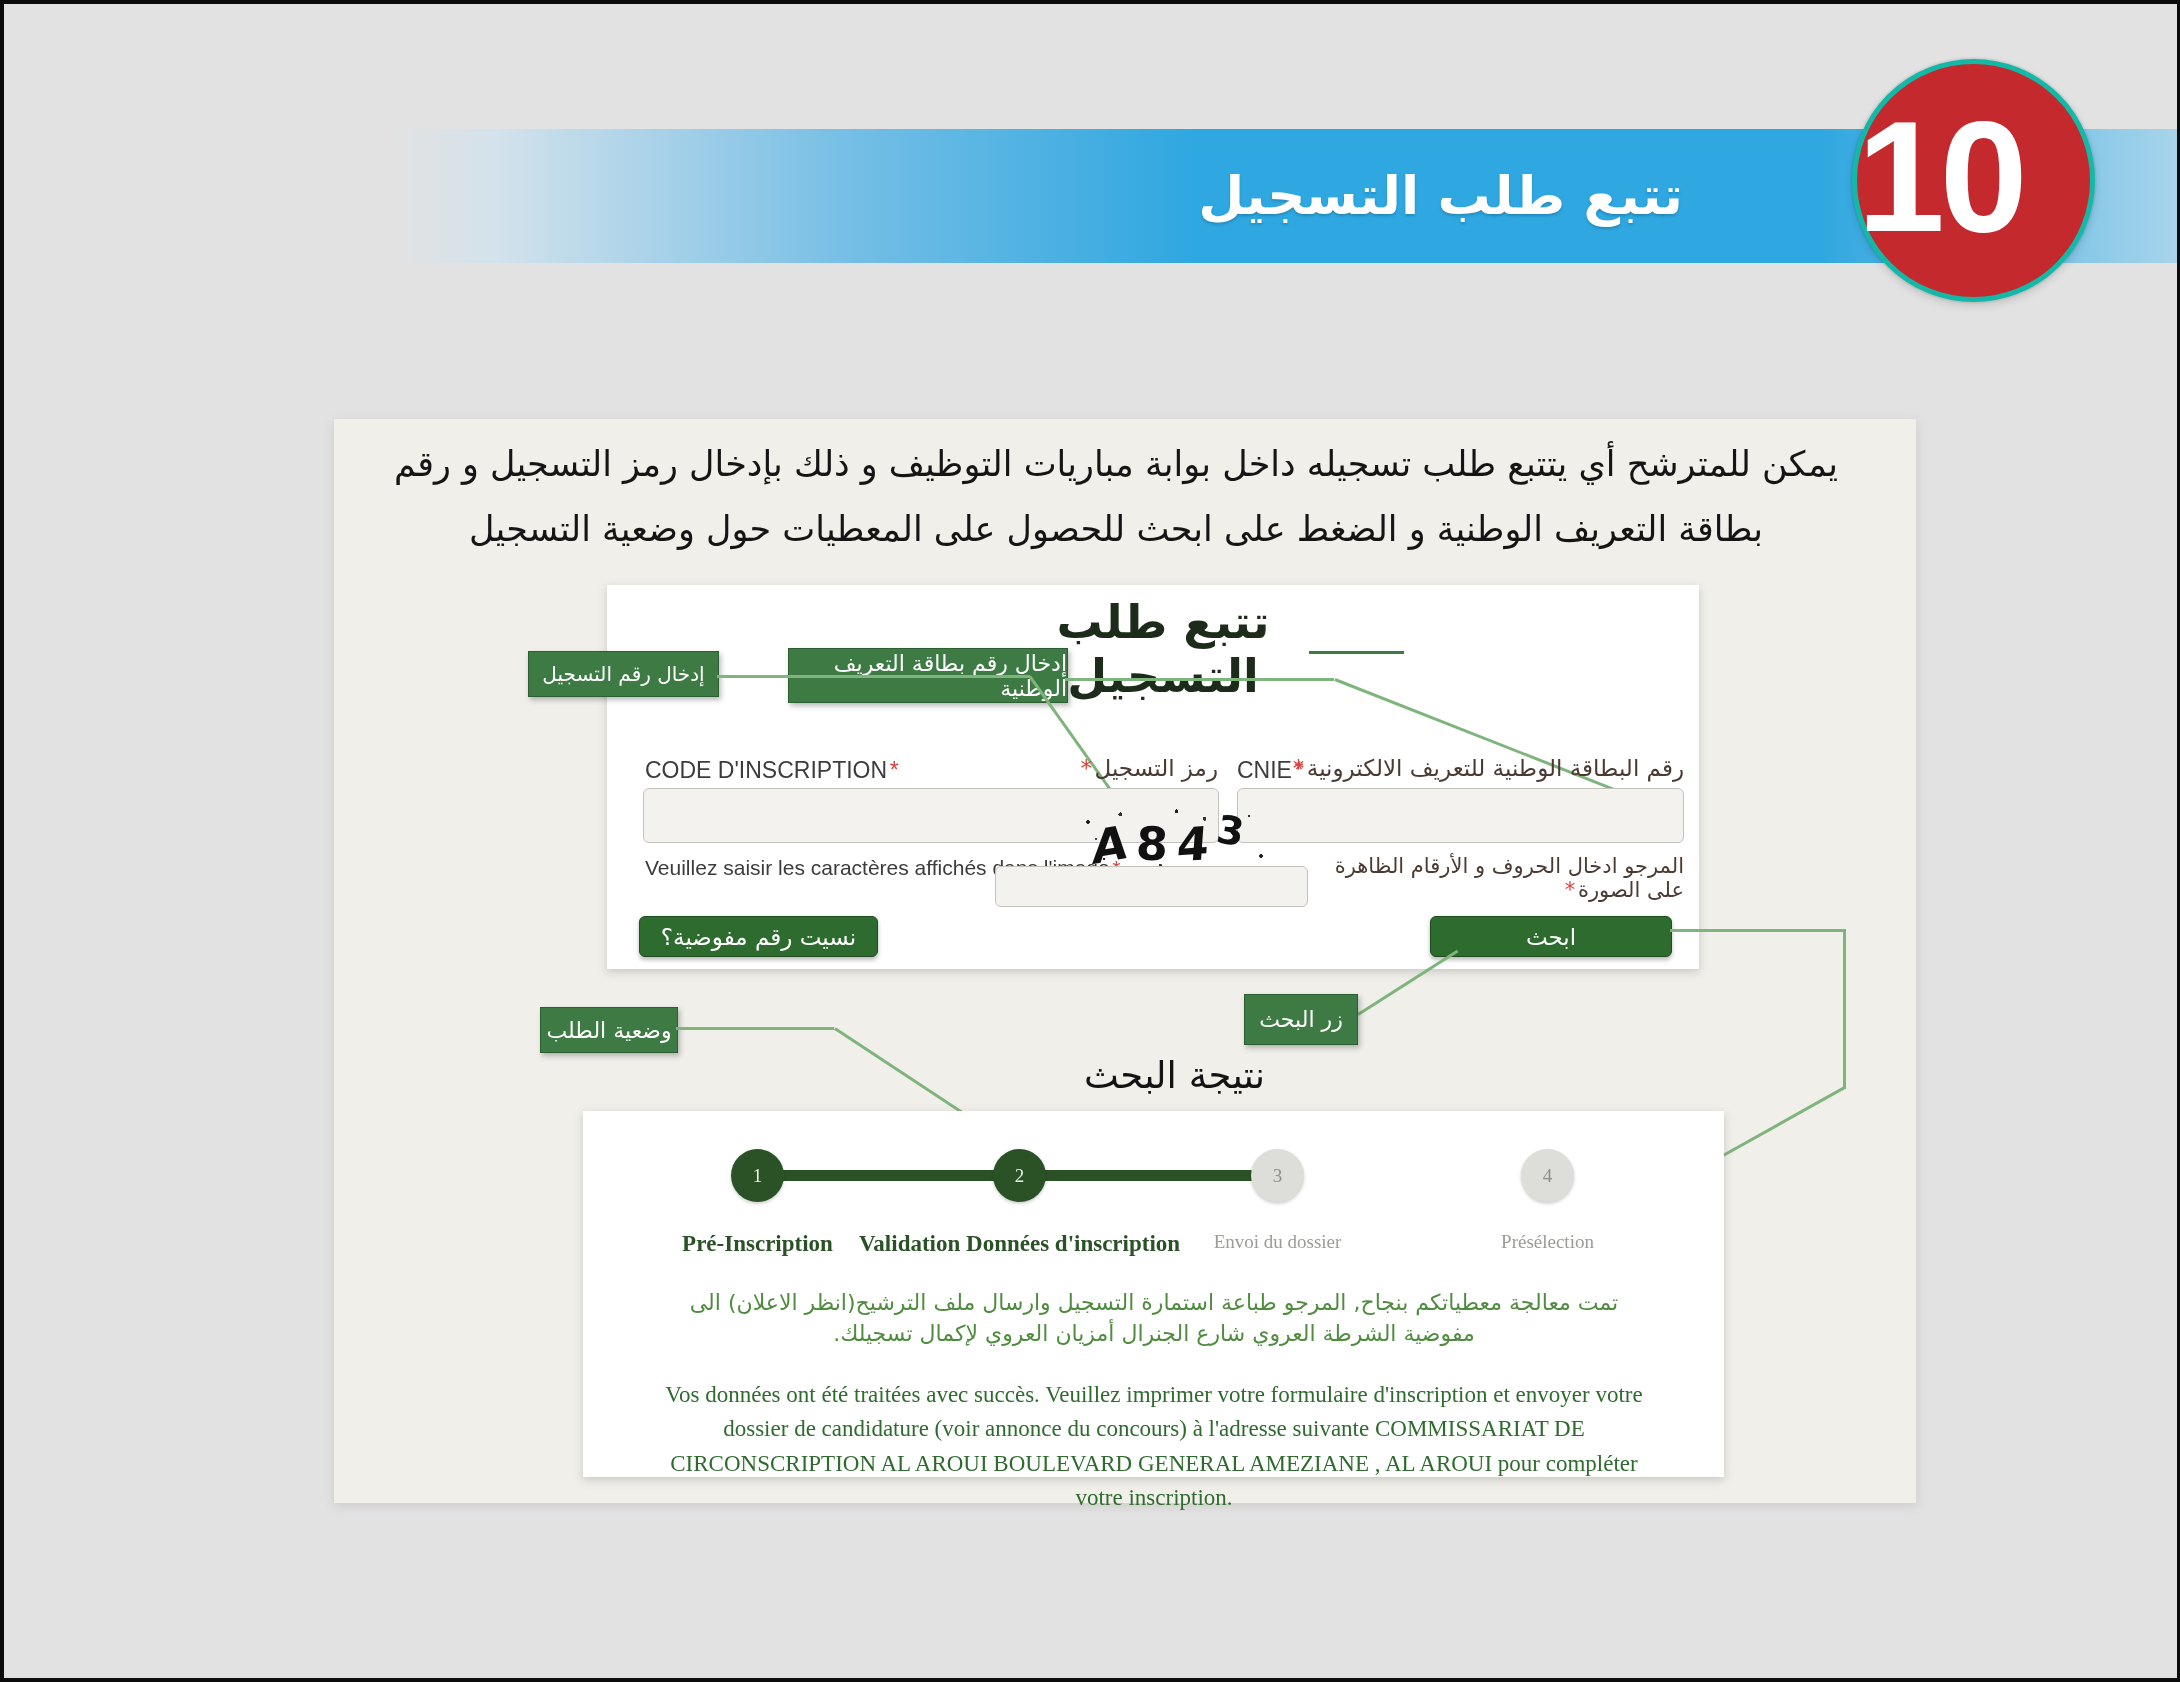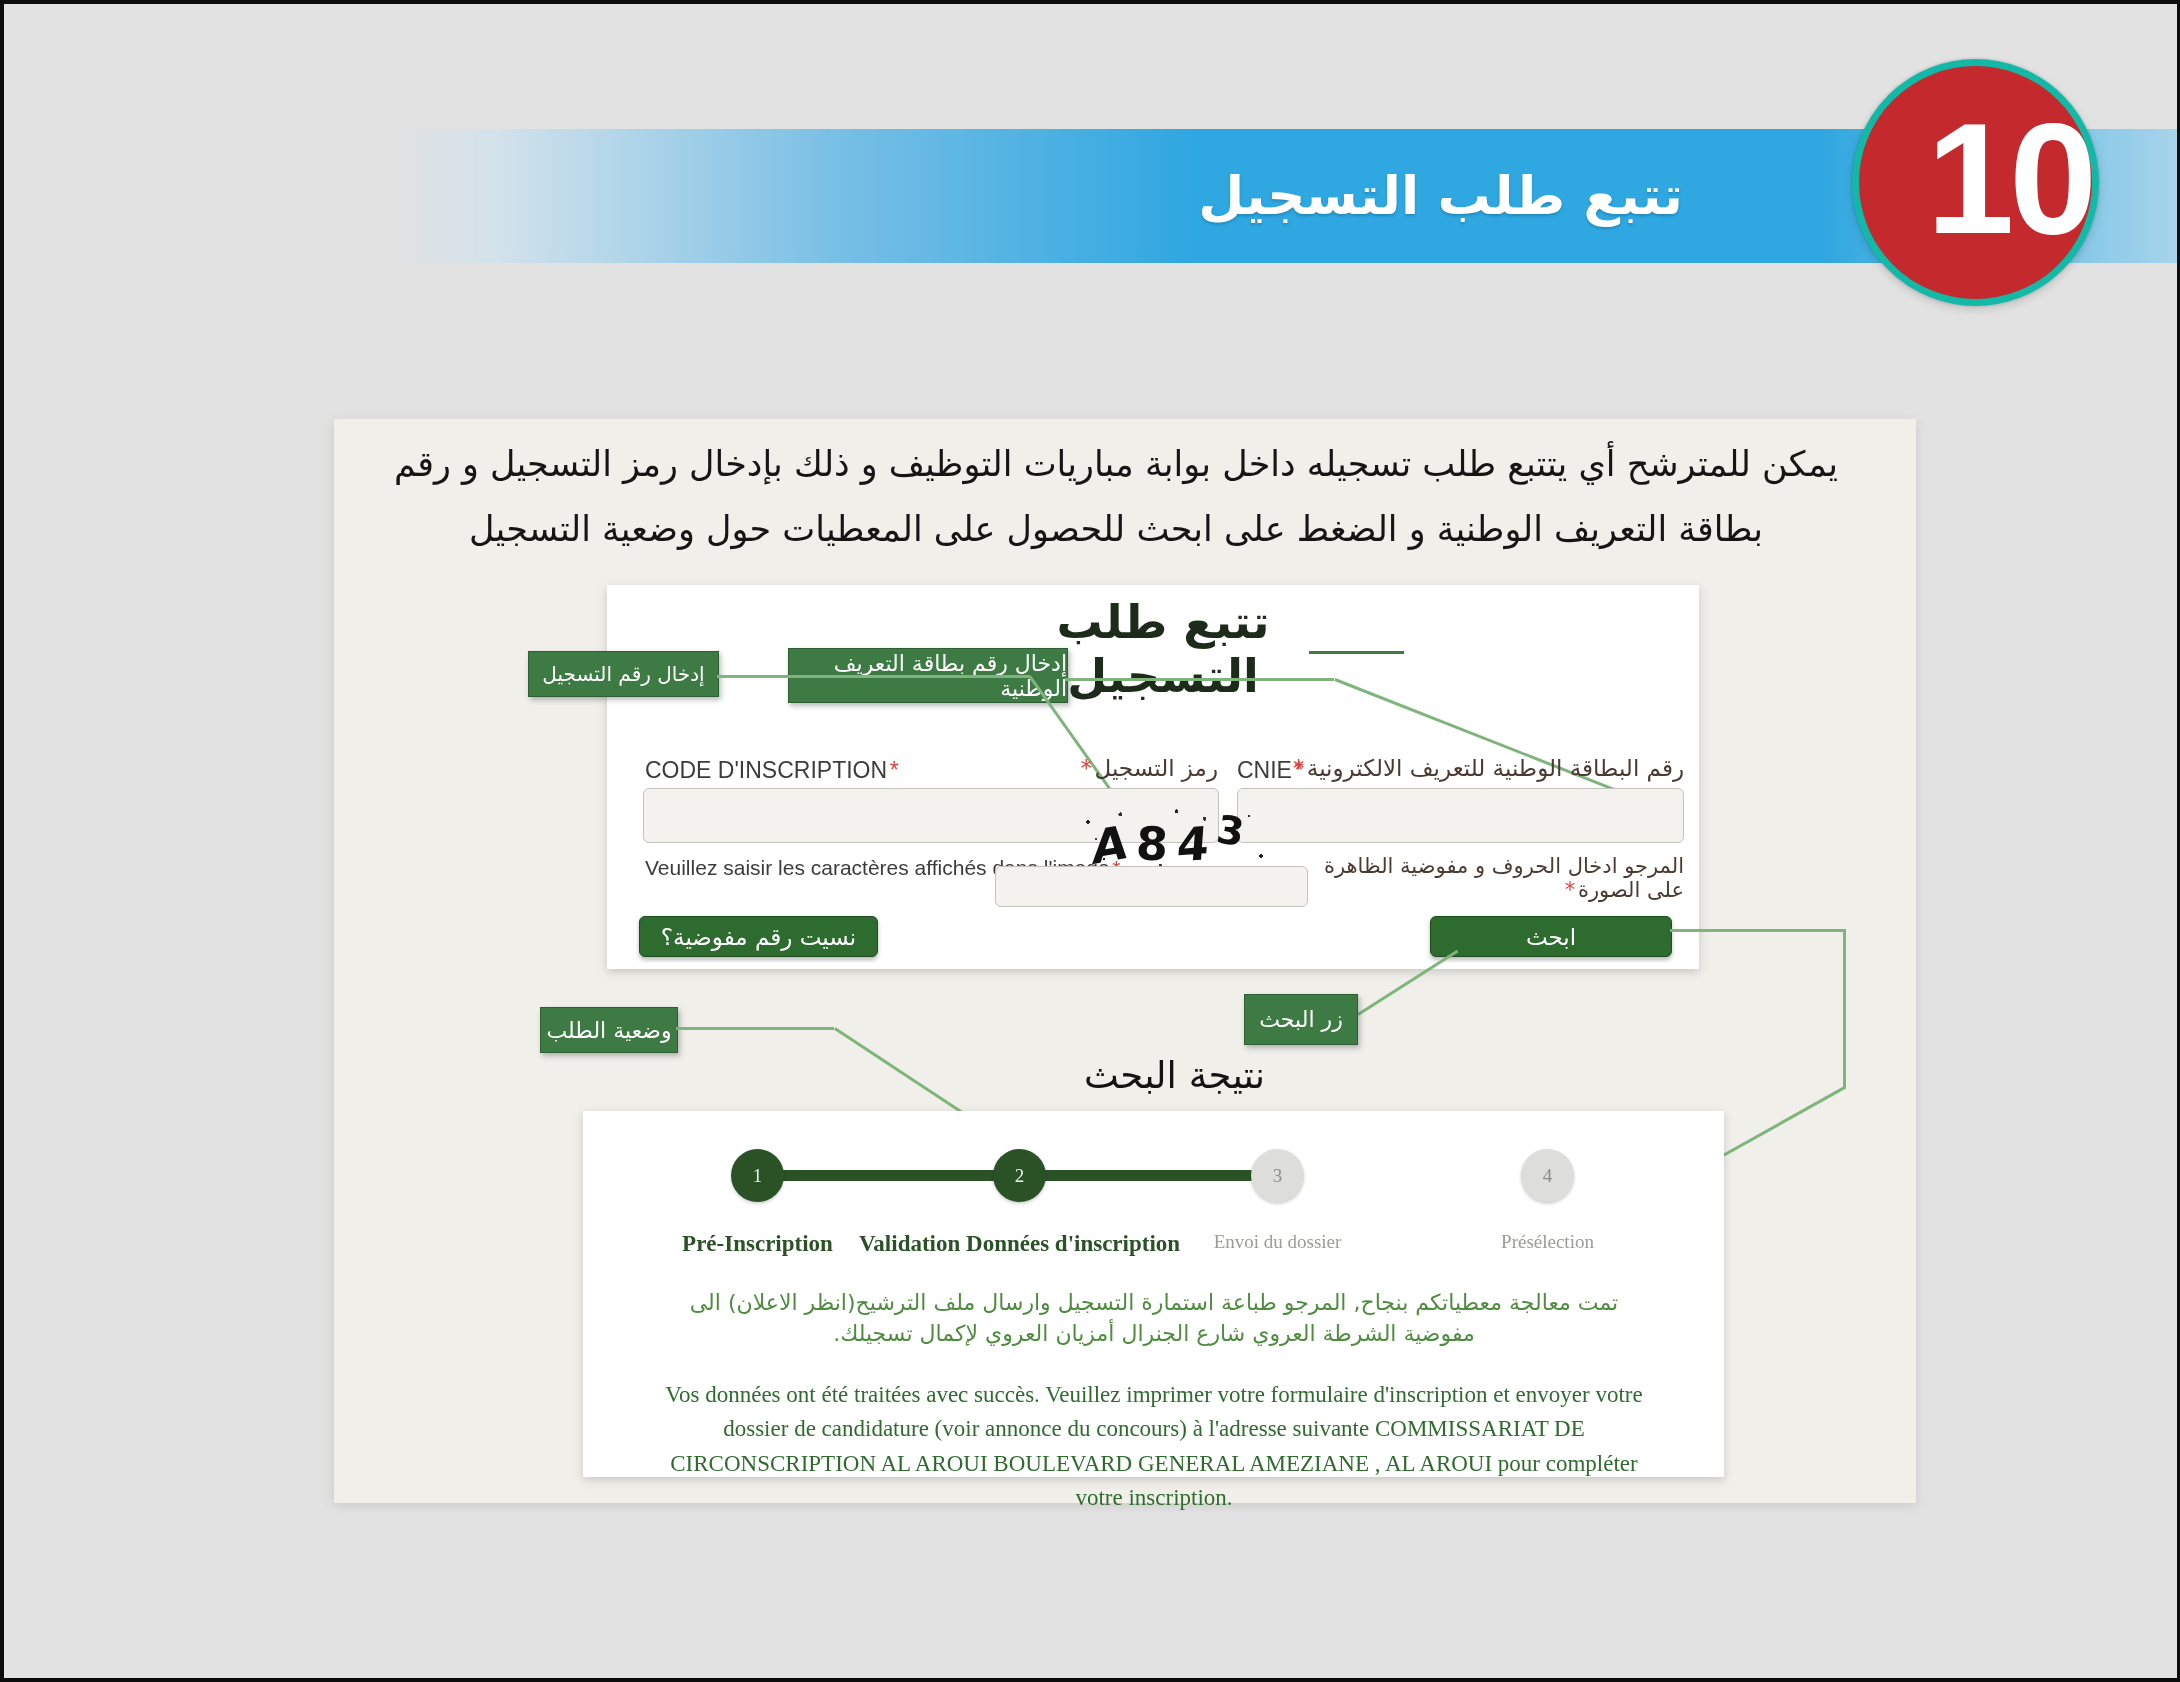--- a/index.html
+++ b/index.html
@@ -18,23 +18,23 @@
       #74BEE5 26%, #2FA7E0 45%, #2FA7E0 80%, #A7D4EB 100%);
   }
   .banner-title{
     position:absolute;right:494px;top:0;height:134px;line-height:134px;
     color:#ffffff;font-size:53px;font-weight:bold;direction:rtl;
     text-shadow:0 1.7px 2.6px rgba(0,60,90,.25);
     font-family:"DejaVu Sans",sans-serif;
   }
   .step-badge{
     left:1848px;top:55px;width:233px;height:233px;border-radius:50%;
-    background:#C3292D;border:7px solid #14b8a6;
+    background:#C3292D;border:5px solid #14b8a6;
     box-shadow:0 0 0 1.7px rgba(0,0,0,0.05), 0 3.4px 8.5px rgba(0,0,0,0.15);
-    display:flex;align-items:center;justify-content:flex-end;
+    display:flex;align-items:center;justify-content:flex-start;
   }
   .step-badge span{
     color:#fff;font-size:158px;font-weight:800;letter-spacing:-5.1px;
     font-family:"Liberation Sans","DejaVu Sans",sans-serif;line-height:1;
     transform:translateY(-5.1px);
   }
 
   
   .content-box{
     left:330px;top:415px;width:1582px;height:1084px;
@@ -222,21 +222,21 @@
 
   <div class="abs flabel-fr lb-code-fr"><span>CODE D'INSCRIPTION</span><span class="ast">*</span></div>
   <div class="abs flabel-ar lb-code-ar"><span>رمز التسجيل</span><span class="ast">*</span></div>
   <div class="abs flabel-fr lb-cnie-fr"><span>CNIE</span><span class="ast">*</span></div>
   <div class="abs flabel-ar lb-cnie-ar"><span>رقم البطاقة الوطنية للتعريف الالكترونية</span><span class="ast">*</span></div>
 
   <input class="abs field f-code" type="text" style="">
   <input class="abs field f-cnie" type="text" style="">
 
   <div class="abs flabel-fr lb-cap-fr"><span>Veuillez saisir les caractères affichés dans l'image</span><span class="ast">*</span></div>
-  <div class="abs flabel-ar lb-cap-ar"><span>المرجو ادخال الحروف و مفوضية الظاهرة على الصورة</span><span class="ast">*</span></div>
+  <div class="abs flabel-ar lb-cap-ar"><span>المرجو ادخال الحروف و الأرقام الظاهرة على الصورة</span><span class="ast">*</span></div>
 
   <div class="abs captcha">
     <div class="captcha-text">
       <span class="ch ch0">A</span>
         <span class="ch ch1">8</span>
         <span class="ch ch2">4</span>
         <span class="ch ch3">3</span>
     </div>
     <div class="captcha-noise"></div>
   </div>

